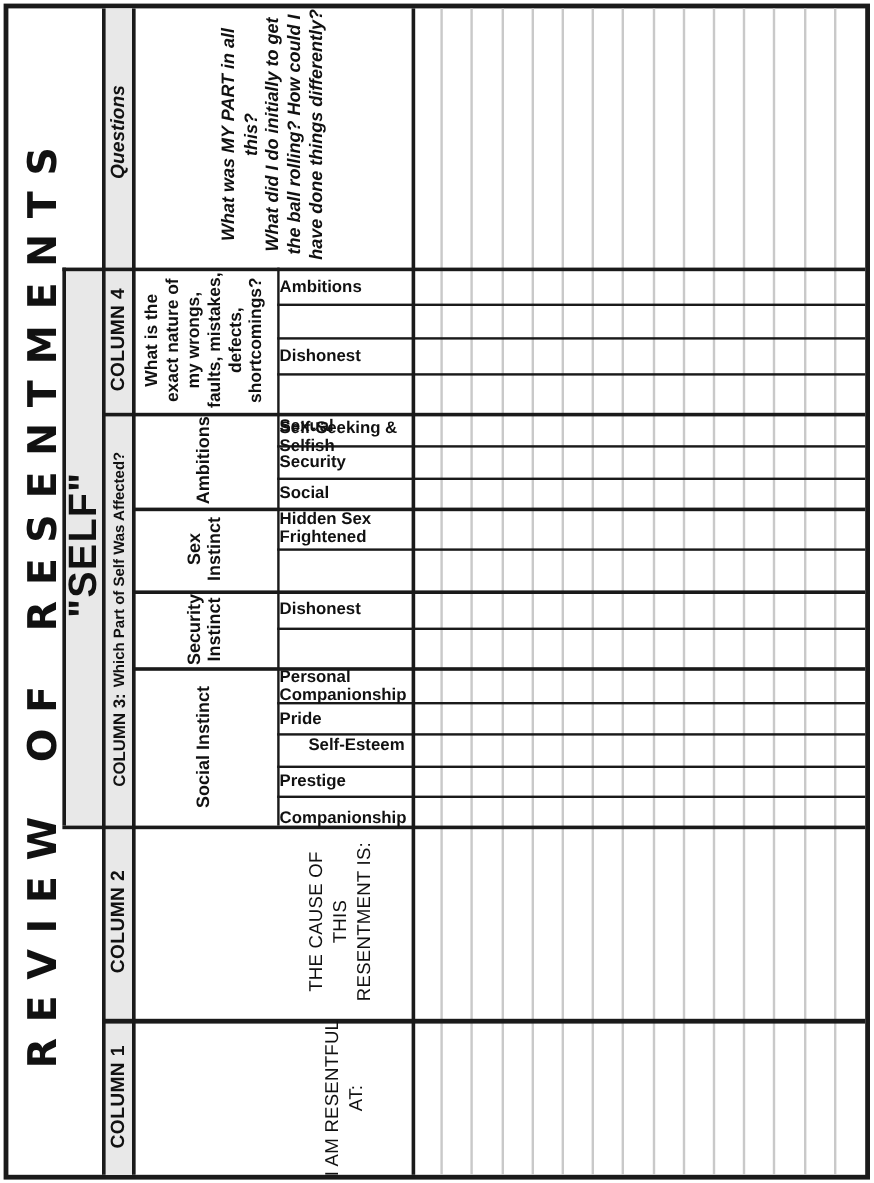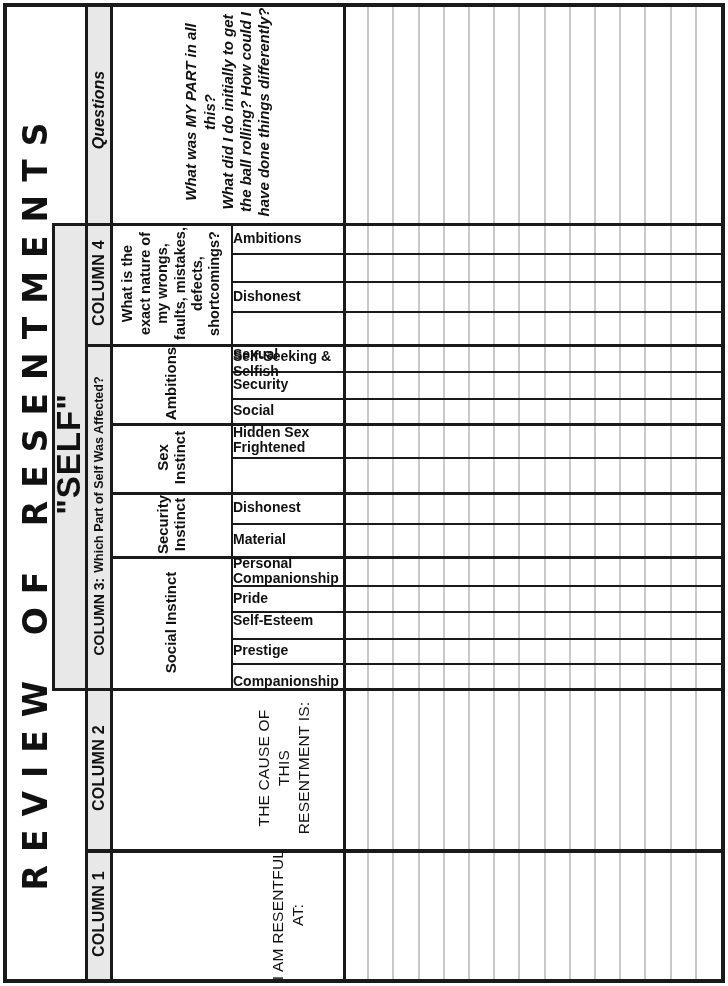--- a/index.html
+++ b/index.html
@@ -123,21 +123,20 @@
     <div class="abs rot instinct" style="left:99px;top:605px;width:130px;height:21px;">Social Instinct</div>
 
     <div class="rowlabel" style="top:216px;height:30px;">Ambitions</div>
     <div class="rowlabel" style="top:274px;height:30px;">Dishonest</div>
     <div class="rowlabel" style="top:304px;height:33px;margin-top:36px;">Self-Seeking &amp; Selfish</div>
     <div class="rowlabel" style="top:337px;height:20px;">Sexual</div>
     <div class="rowlabel" style="top:364px;height:27px;">Security</div>
     <div class="rowlabel" style="top:391px;height:25px;">Social</div>
     <div class="rowlabel" style="top:416px;height:34px;">Hidden Sex Frightened</div>
     <div class="rowlabel" style="top:485px;height:31px;">Dishonest</div>
-    <div class="rowlabel" style="top:516px;height:33px;">Material</div>
     <div class="rowlabel" style="top:549px;height:29px;">Personal Companionship</div>
     <div class="rowlabel" style="top:578px;height:26px;">Pride</div>
-    <div class="rowlabel" style="top:604px;height:19px;">Self-Esteem</div>
+    <div class="rowlabel" style="top:604px;height:19px;padding-left:24px;">Self-Esteem</div>
     <div class="rowlabel" style="top:631px;height:25px;">Prestige</div>
     <div class="rowlabel" style="top:656px;height:36px;">Companionship</div>
 
   </div>
 </div>
 
 </body></html>

